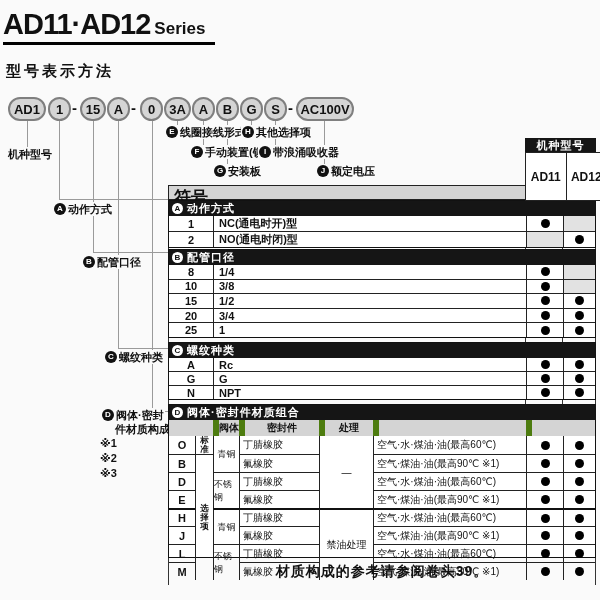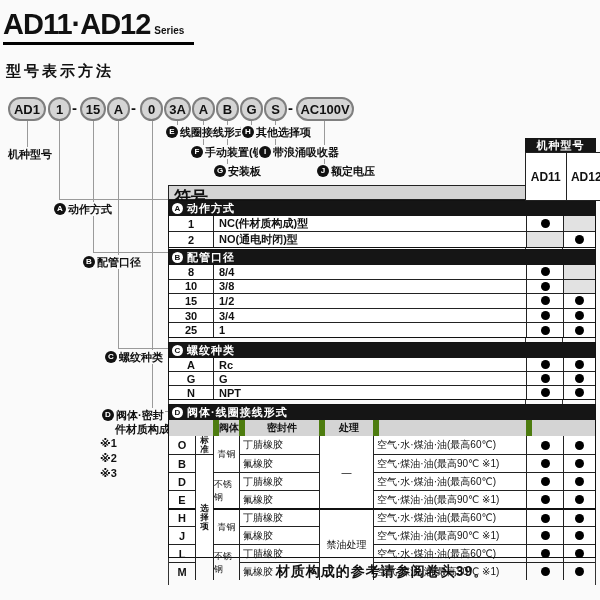--- a/index.html
+++ b/index.html
@@ -6,21 +6,21 @@
   body{
     width:600px;height:600px;position:relative;overflow:hidden;
     background:#fafafa;color:#111;
     font-family:"Liberation Sans","DejaVu Sans",sans-serif;
     -webkit-font-smoothing:antialiased;
   }
   *{box-sizing:border-box;}
   
   .title{position:absolute;left:3px;top:8px;border-bottom:3px solid #000;padding:0 10px 1px 0;white-space:nowrap;}
   .title .main{font-size:29px;font-weight:bold;letter-spacing:-1px;}
-  .title .series{font-size:10px;font-weight:bold;margin-left:4px;}
+  .title .series{font-size:17px;font-weight:bold;margin-left:4px;}
   .subtitle{position:absolute;left:6px;top:62px;font-size:15px;font-weight:bold;letter-spacing:3px;}
   
   .bub{position:absolute;top:97px;height:24px;background:#d5d5d5;border:2px solid #7f7f7f;
        border-radius:13px;display:flex;align-items:center;justify-content:center;
        font-weight:bold;font-size:13px;color:#111;}
   .mdash{position:absolute;top:99px;font-weight:bold;font-size:15px;}
   
   .vline{position:absolute;width:1px;background:#9a9a9a;}
   .hline{position:absolute;height:1px;background:#9a9a9a;}
   
@@ -171,21 +171,21 @@
     <div>符号</div>
   </div>
 
   <div class="section" style="top:15px;height:48px;">
     <div class="bar">
       <span class="bletter">A</span>
       <span>动作方式</span>
     </div>
     <div class="trow">
       <div class="c sym">1</div>
-      <div class="c cont">NC(件材质构成)型</div>
+      <div class="c cont">NC(通电时开)型</div>
       <div class="c dotc">
           <span class="dot"></span>
         </div>
       <div class="c dotc shade"></div>
     </div>
     <div class="trow">
       <div class="c sym">2</div>
       <div class="c cont">NO(通电时闭)型</div>
       <div class="c dotc shade"></div>
       <div class="c dotc">
@@ -194,21 +194,21 @@
     </div>
   </div>
 
   <div class="section" style="top:64px;height:89px;">
     <div class="bar">
       <span class="bletter">B</span>
       <span>配管口径</span>
     </div>
     <div class="trow">
       <div class="c sym">8</div>
-      <div class="c cont">8/4</div>
+      <div class="c cont">1/4</div>
       <div class="c dotc">
           <span class="dot"></span>
         </div>
       <div class="c dotc shade"></div>
     </div>
     <div class="trow">
       <div class="c sym">10</div>
       <div class="c cont">3/8</div>
       <div class="c dotc">
           <span class="dot"></span>
@@ -219,21 +219,21 @@
       <div class="c sym">15</div>
       <div class="c cont">1/2</div>
       <div class="c dotc">
           <span class="dot"></span>
         </div>
       <div class="c dotc">
           <span class="dot"></span>
         </div>
     </div>
     <div class="trow">
-      <div class="c sym">30</div>
+      <div class="c sym">20</div>
       <div class="c cont">3/4</div>
       <div class="c dotc">
           <span class="dot"></span>
         </div>
       <div class="c dotc">
           <span class="dot"></span>
         </div>
     </div>
     <div class="trow">
       <div class="c sym">25</div>
@@ -280,21 +280,21 @@
         </div>
       <div class="c dotc">
           <span class="dot"></span>
         </div>
     </div>
   </div>
 
   <div class="section" style="top:219px;height:154px;">
     <div class="bar">
       <span class="bletter">D</span>
-      <span>阀体·线圈接线形式</span>
+      <span>阀体·密封件材质组合</span>
     </div>
     <div class="subhead">
       <div></div>
       <div>阀体</div>
       <div>密封件</div>
       <div>处理</div>
       <div></div>
       <div></div>
     </div>
     <div class="dgrid">

